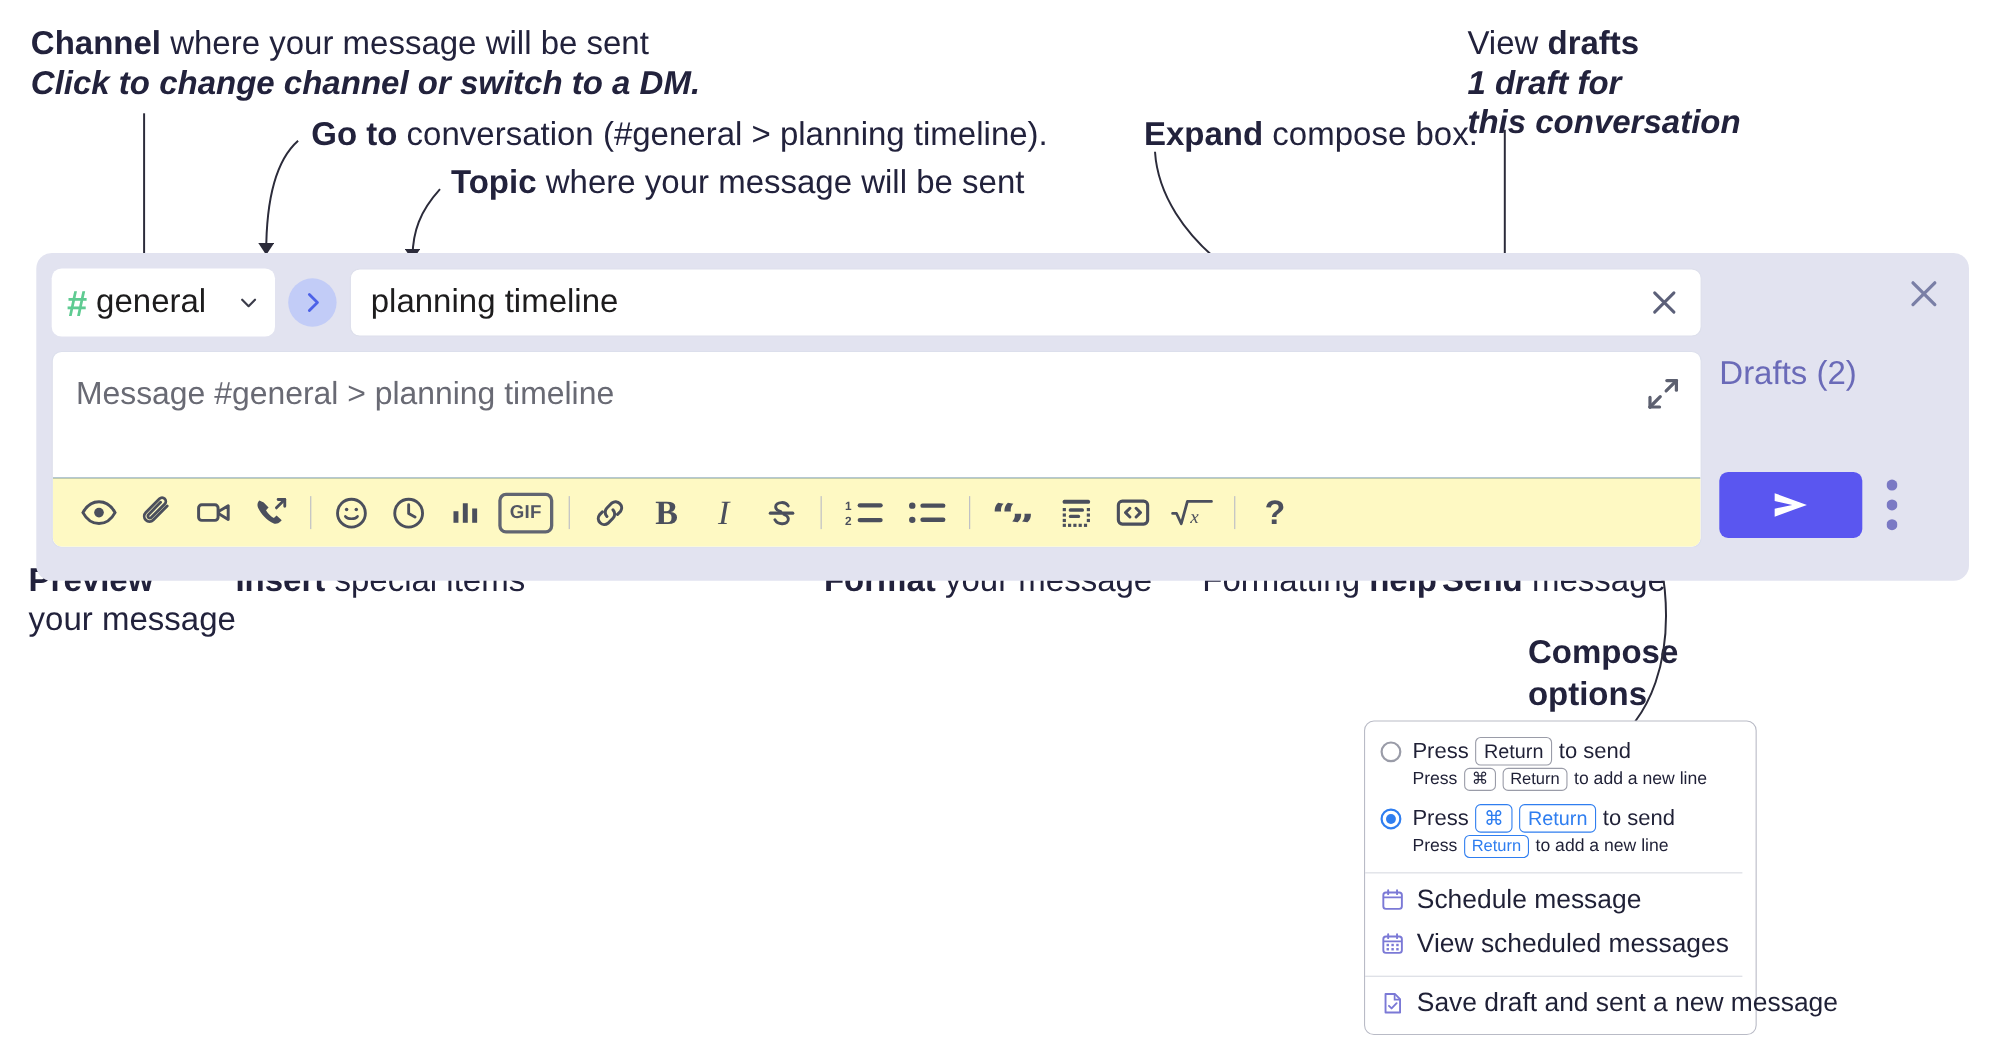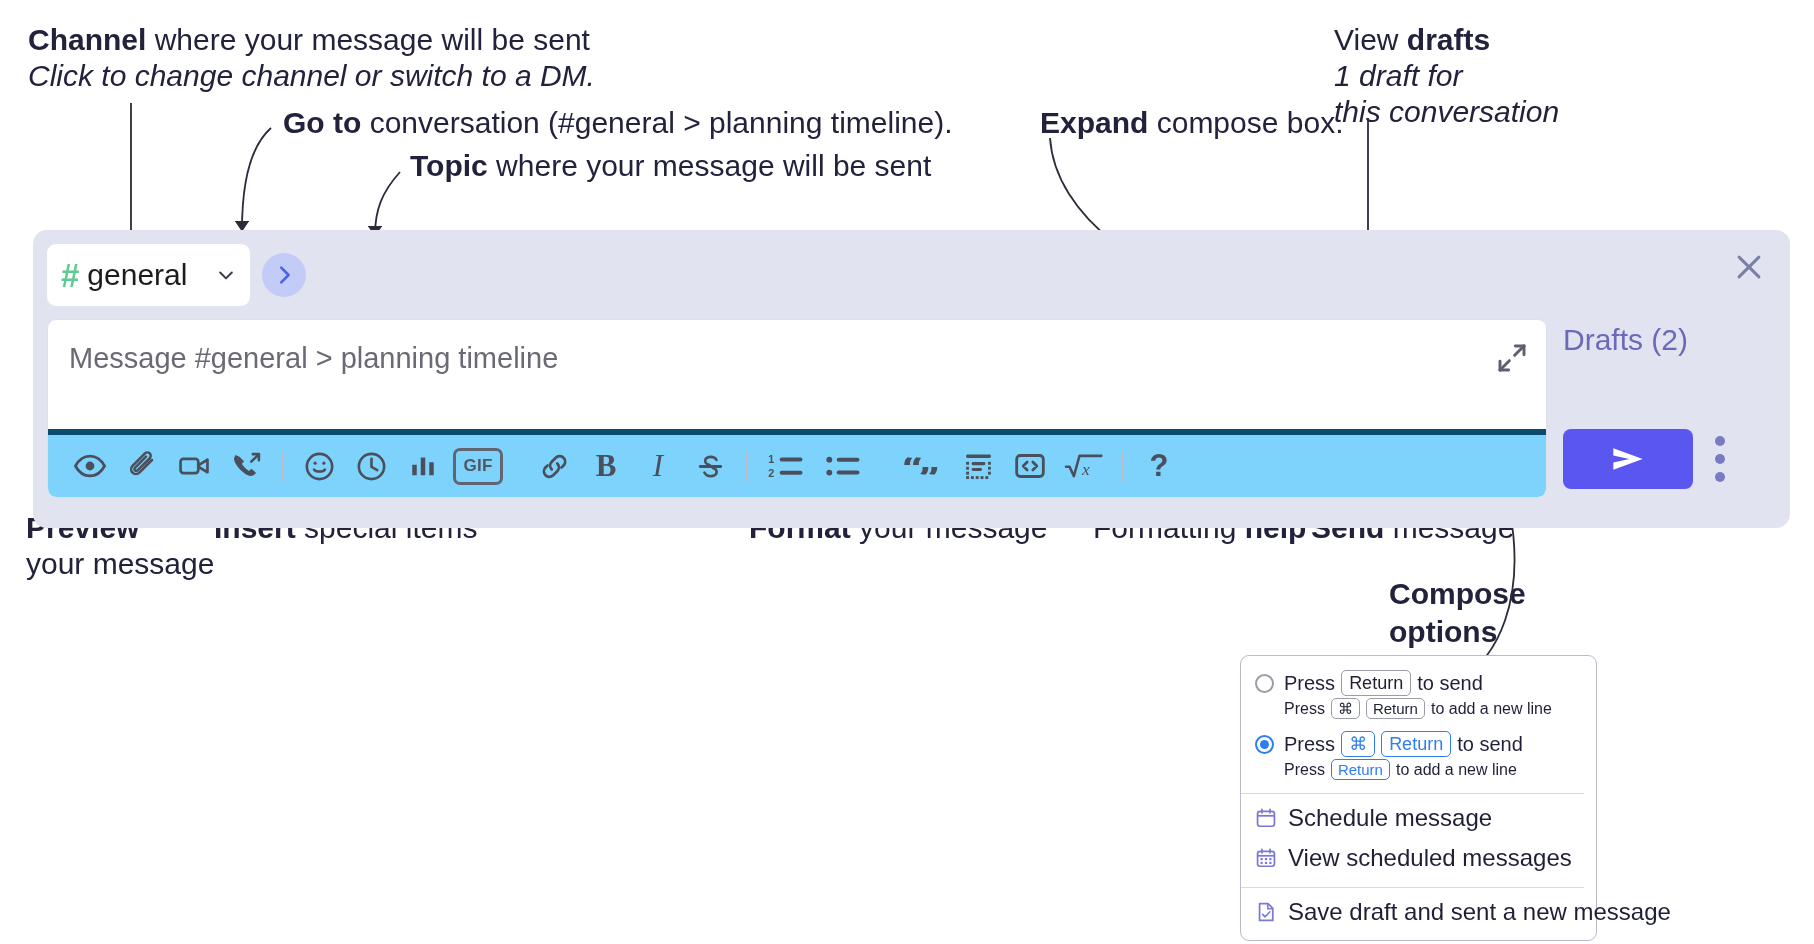--- a/index.html
+++ b/index.html
@@ -6,21 +6,21 @@
   body{
     width:1814px;height:944px;background:#ffffff;
     font-family:"Liberation Sans", sans-serif;
     color:#1f2036;position:relative;overflow:hidden;
   }
   .stage{position:absolute;left:0;top:0;width:1472px;height:944px;}
 
   
   .anno{position:absolute;color:#22223c;font-size:30px;line-height:36px;white-space:nowrap;}
   .anno b{font-weight:700;}
-  .anno i{font-style:italic;}
+  .anno i{font-style:italic;font-weight:bold;}
 
   
   .lines{position:absolute;left:0;top:0;width:1814px;height:944px;pointer-events:none;}
 
   
   .compose{
     position:absolute;left:33px;top:230px;width:1757px;height:298px;
     background:#e2e3f0;border-radius:14px;box-sizing:border-box;
   }
   .compose-left{position:absolute;left:14px;top:14px;width:1500px;}
@@ -47,22 +47,22 @@
   .topic-x{width:30px;height:30px;flex:none;}
 
   .msgbox{
     margin-top:13px;background:#ffffff;border:1px solid #dcdfec;border-radius:9px;
     height:179px;box-sizing:border-box;position:relative;overflow:hidden;
   }
   .msg-ph{position:absolute;left:21px;top:22px;font-size:29px;color:#696a74;}
   .expand-ic{position:absolute;right:18px;top:22px;width:32px;height:32px;}
 
   .toolbar{
-    position:absolute;left:0;right:0;bottom:0;height:62px;background:#7dd3fc;
-    border-top:6px solid #0c4a6e;display:flex;align-items:center;padding-left:16px;gap:0;
+    position:absolute;left:0;right:0;bottom:0;height:62px;background:#fef9c3;
+    border-top:1px solid #0c4a6e;display:flex;align-items:center;padding-left:16px;gap:0;
     border-bottom-left-radius:8px;border-bottom-right-radius:8px;
   }
   .tb{width:52px;height:52px;display:flex;align-items:center;justify-content:center;flex:none;}
   .sep{width:1px;height:30px;background:#b9bbc6;margin:0 10px;flex:none;}
   .gifbox{
     width:44px;height:31px;border:3px solid #616571;border-radius:7px;
     display:flex;align-items:center;justify-content:center;
     font-size:17px;font-weight:700;color:#525663;letter-spacing:.3px;
   }
   .bold-g{font-size:31px;font-weight:700;color:#4b4f5c;font-family:"Liberation Serif",serif;}
@@ -205,20 +205,26 @@
             <path d="M5 9 L12 16 L19 9" fill="none" stroke="#3b3c4a" stroke-width="2.4" stroke-linecap="round" stroke-linejoin="round"></path>
           </svg>
         </div>
 
         <div class="goto-btn">
           <svg width="22" height="22" viewBox="0 0 24 24">
             <path d="M9 4 L17 12 L9 20" fill="none" stroke="#4d62e8" stroke-width="2.8" stroke-linecap="round" stroke-linejoin="round"></path>
           </svg>
         </div>
 
+        <div class="topic-field">
+          <span class="topic-val">planning timeline</span>
+          <svg class="topic-x" viewBox="0 0 24 24">
+            <path d="M5 5 L19 19 M19 5 L5 19" fill="none" stroke="#5c6079" stroke-width="2.2" stroke-linecap="round"></path>
+          </svg>
+        </div>
       </div>
 
       <div class="msgbox">
         <div class="msg-ph">Message #general &gt; planning timeline</div>
 
         <svg class="expand-ic" viewBox="0 0 24 24">
           <g fill="none" stroke="#5d6070" stroke-width="2.2" stroke-linecap="round" stroke-linejoin="round">
             <path d="M21 3 L14 10"></path>
               <path d="M21 3 L14.5 3"></path>
               <path d="M21 3 L21 9.5"></path>

